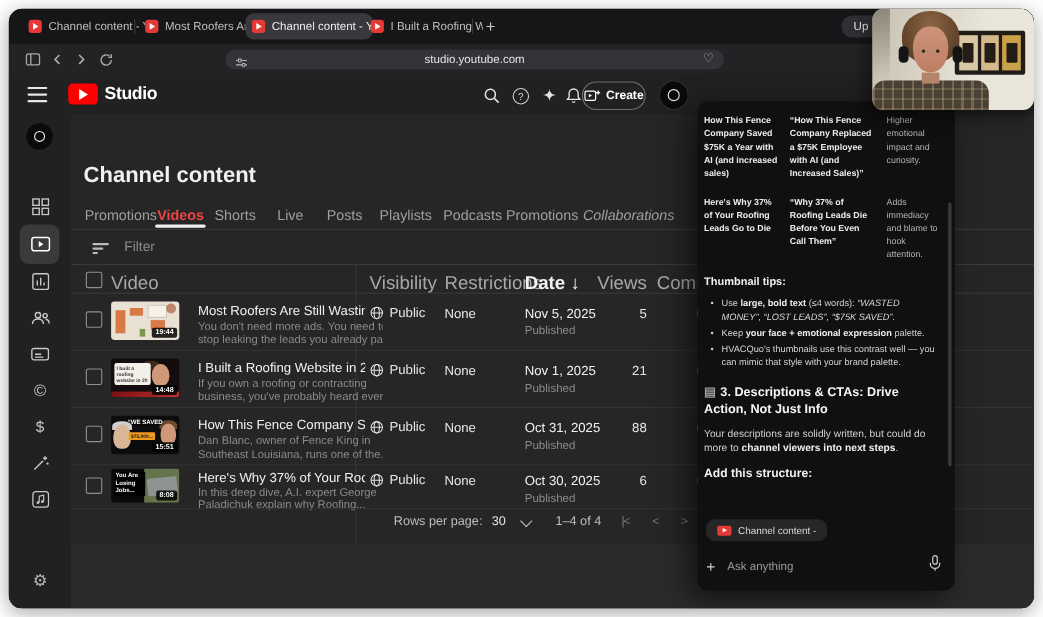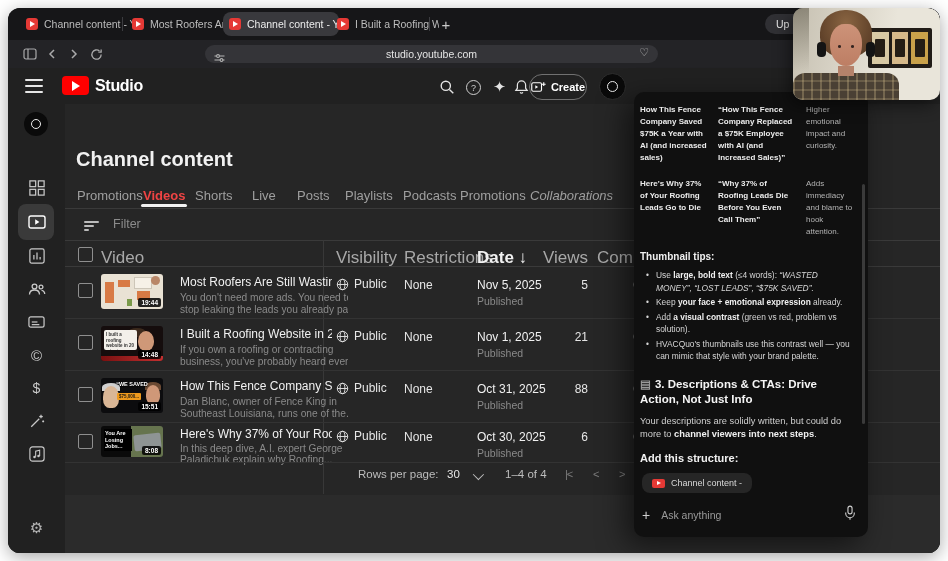--- a/index.html
+++ b/index.html
@@ -504,22 +504,21 @@
           <div class="c12">How This Fence Company Saved $75K a Year with AI (and increased sales)</div>
           <div class="c12">“How This Fence Company Replaced a $75K Employee with AI (and Increased Sales)”</div>
           <div class="c3">Higher emotional impact and curiosity.</div>
           <div class="c12">Here's Why 37% of Your Roofing Leads Go to Die</div>
           <div class="c12">“Why 37% of Roofing Leads Die Before You Even Call Them”</div>
           <div class="c3">Adds immediacy and blame to hook attention.</div>
         </div>
         <div class="tips-h">Thumbnail tips:</div>
         <ul class="tips">
           <li><span>Use </span><span class="b">large, bold text</span><span> (≤4 words): </span><span class="i">“WASTED MONEY”, “LOST LEADS”, “$75K SAVED”.</span></li>
-          <li><span>Keep </span><span class="b">your face + emotional expression</span><span> already.</span></li>
-          <li><span>Add </span><span class="b">a visual contrast</span><span> (green vs red, problem vs solution).</span></li>
+          <li><span>Keep </span><span class="b">your face + emotional expression</span><span> palette.</span></li>
           <li><span>HVACQuo's thumbnails use this contrast well — you can mimic that style with your brand palette.</span></li>
         </ul>
         <div class="sec-h"><span class="sec-ic">▤</span><span>3. Descriptions &amp; CTAs: Drive Action, Not Just Info</span></div>
         <div class="para"><span>Your descriptions are solidly written, but could do more to </span><span class="b">channel viewers into next steps</span><span>.</span></div>
         <div class="struct-h">Add this structure:</div>
       </div>
       <div class="panel-bottom">
         <div class="chip">
           <span class="yt-ic">
               <i></i>

